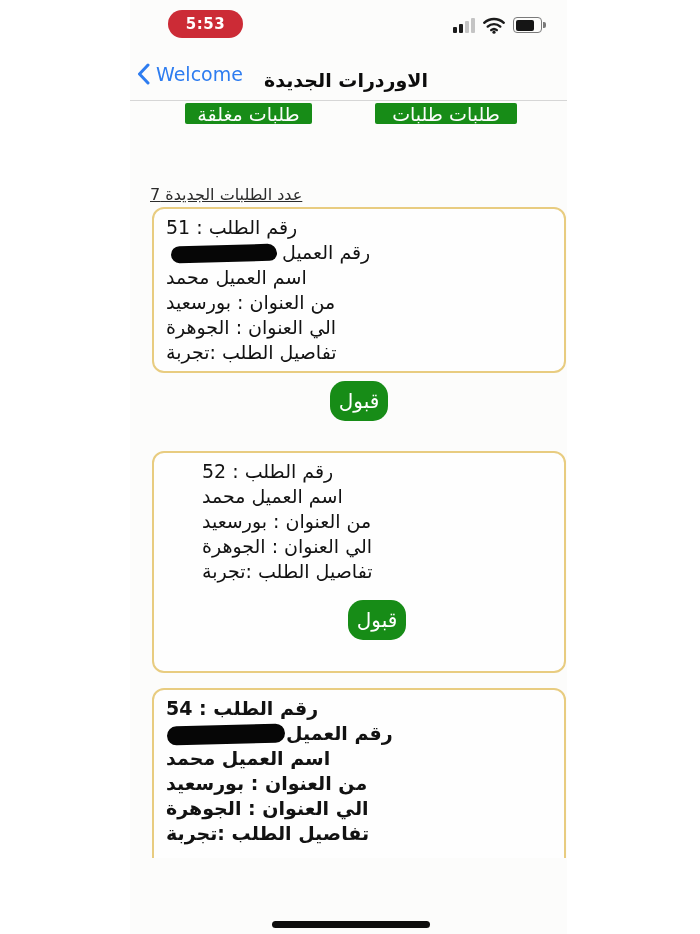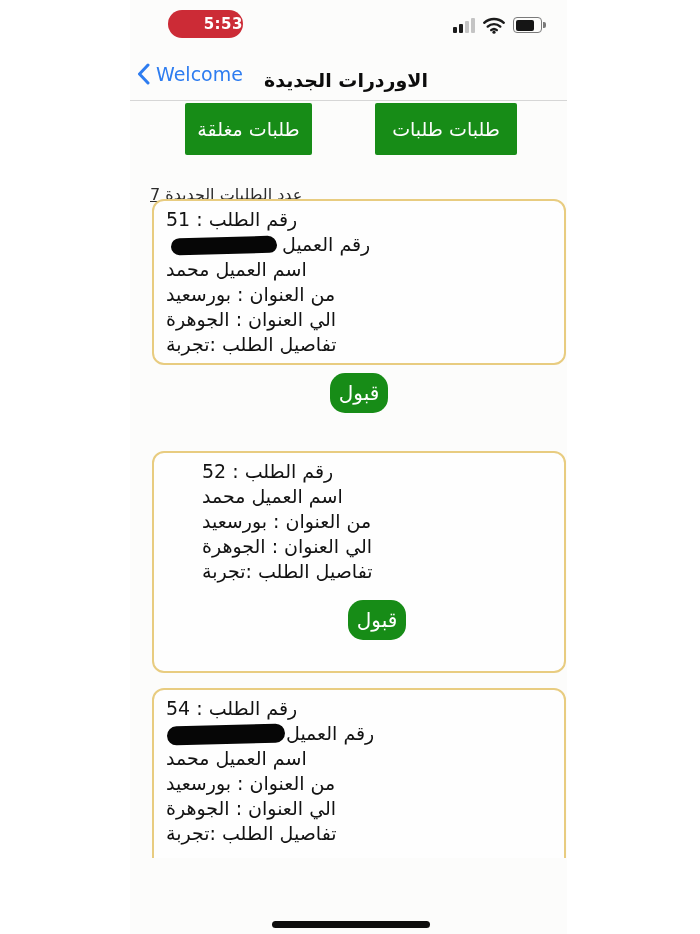--- a/index.html
+++ b/index.html
@@ -10,21 +10,21 @@
   }
   .phone{
     position:absolute;left:130px;top:0;width:437px;height:934px;
     background:#fcfcfb;
   }
   
   .time-pill{
     position:absolute;left:38px;top:10px;width:75px;height:28px;
     background:#cc2b36;border-radius:15px;
     color:#fff;font-size:15px;font-weight:bold;
-    display:flex;align-items:center;justify-content:flex-end;
+    display:flex;align-items:center;justify-content:center;
     letter-spacing:.5px;
   }
   .status-icons{
     position:absolute;left:323px;top:14px;width:100px;height:22px;
     display:flex;align-items:center;gap:7px;
   }
   .sigbars{display:flex;align-items:flex-end;gap:2px;height:16px;}
   .sigbars i{display:block;width:4px;border-radius:1px;background:#1c1c1c;}
   .sigbars i:nth-child(1){height:6px;}
   .sigbars i:nth-child(2){height:9px;}
@@ -40,41 +40,41 @@
   }
   .back-btn .label{font-size:19px;}
   .nav-title{
     position:absolute;left:178px;top:61px;width:120px;
     text-align:center;font-size:19px;font-weight:bold;color:#0c0c0c;
     direction:rtl;white-space:nowrap;margin-top:8px;
   }
   .nav-hairline{position:absolute;left:0;top:100px;width:437px;height:1px;background:#d6d6d6;}
   
   .gbtn{
-    position:absolute;top:103px;height:52px;
+    position:absolute;top:103px;height:21px;
     background:#178c17;color:#fdfdfd;border:none;border-radius:2px;
     font-size:19px;display:flex;align-items:center;justify-content:center;
     direction:rtl;cursor:pointer;font-family:inherit;
   }
   .gbtn.closed{left:55px;width:127px;}
   .gbtn.open{left:245px;width:142px;}
   
   .counter{
     position:absolute;left:20px;top:185px;
     font-size:16px;color:#2b2b2b;direction:rtl;white-space:nowrap;text-decoration:underline;
   }
   
   .card{
     position:absolute;left:22px;width:414px;box-sizing:border-box;
     background:#fefefe;border:2px solid #e8cc80;border-radius:12px;
     padding:6px 12px 0 12px;
   }
-  .card1{top:199px;height:166px;}
+  .card1{top:207px;height:166px;}
   .card2{top:451px;height:222px;padding-left:48px;}
-  .card3-clip{position:absolute;left:22px;top:688px;width:414px;height:170px;overflow:hidden;}
+  .card3-clip{position:absolute;left:22px;top:688px;width:414px;height:170px;overflow:hidden;font-weight:bold;}
   .card3{position:absolute;left:0;top:0;width:414px;box-sizing:border-box;height:240px;
     background:#fefefe;border:2px solid #e8cc80;border-radius:12px;padding:6px 12px 0 12px;}
   .line{
     font-size:19px;line-height:25px;color:#121212;
     direction:rtl;text-align:left;white-space:nowrap;
   }
   .blob{
     display:inline-block;vertical-align:middle;background:#060606;
     margin:0 5px;transform:rotate(-1.5deg);
   }

